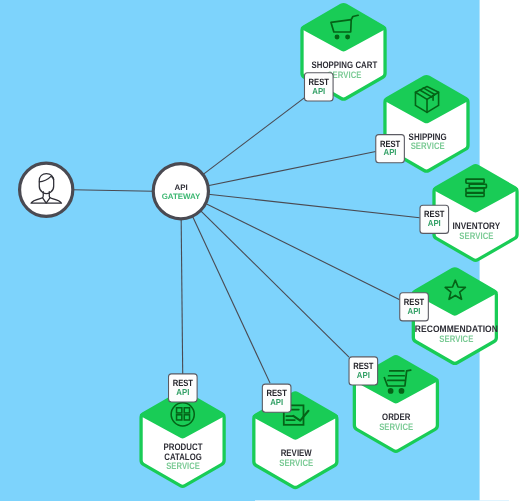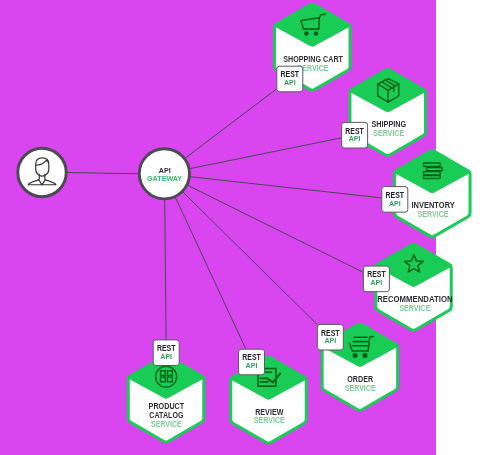--- a/index.html
+++ b/index.html
@@ -1,19 +1,19 @@
 <!DOCTYPE html>
 <html><head>
 <meta charset="utf-8">
 <title>Microservices Architecture</title>
 <style>
   html,body{margin:0;padding:0;background:#ffffff;}
   body{width:484px;height:455px;overflow:hidden;
        font-family:"Liberation Sans",sans-serif;-webkit-font-smoothing:antialiased;text-rendering:optimizeLegibility;}
-  #stage{position:relative;width:436px;height:455px;background:#d946ef;}
+  #stage{position:relative;width:436px;height:455px;background:#7dd3fc;}
   #stage>svg{transform:translateZ(0);}
   #stage > svg{position:absolute;left:0;top:0;}
   text{font-family:"Liberation Sans",sans-serif;}
   .svc-name{font-size:8.6px;font-weight:bold;fill:#2f2f37;letter-spacing:.05px;}
   .svc-sub{font-size:8.5px;font-weight:bold;fill:#7ccb96;letter-spacing:.05px;}
   .rest-t{font-size:8.3px;font-weight:bold;fill:#232329;}
   .rest-b{font-size:8.0px;font-weight:bold;fill:#33a066;}
   .gw-t{font-size:7.2px;font-weight:bold;fill:#2f2f37;}
   .gw-s{font-size:7.2px;font-weight:bold;fill:#3bb771;}
 </style>

